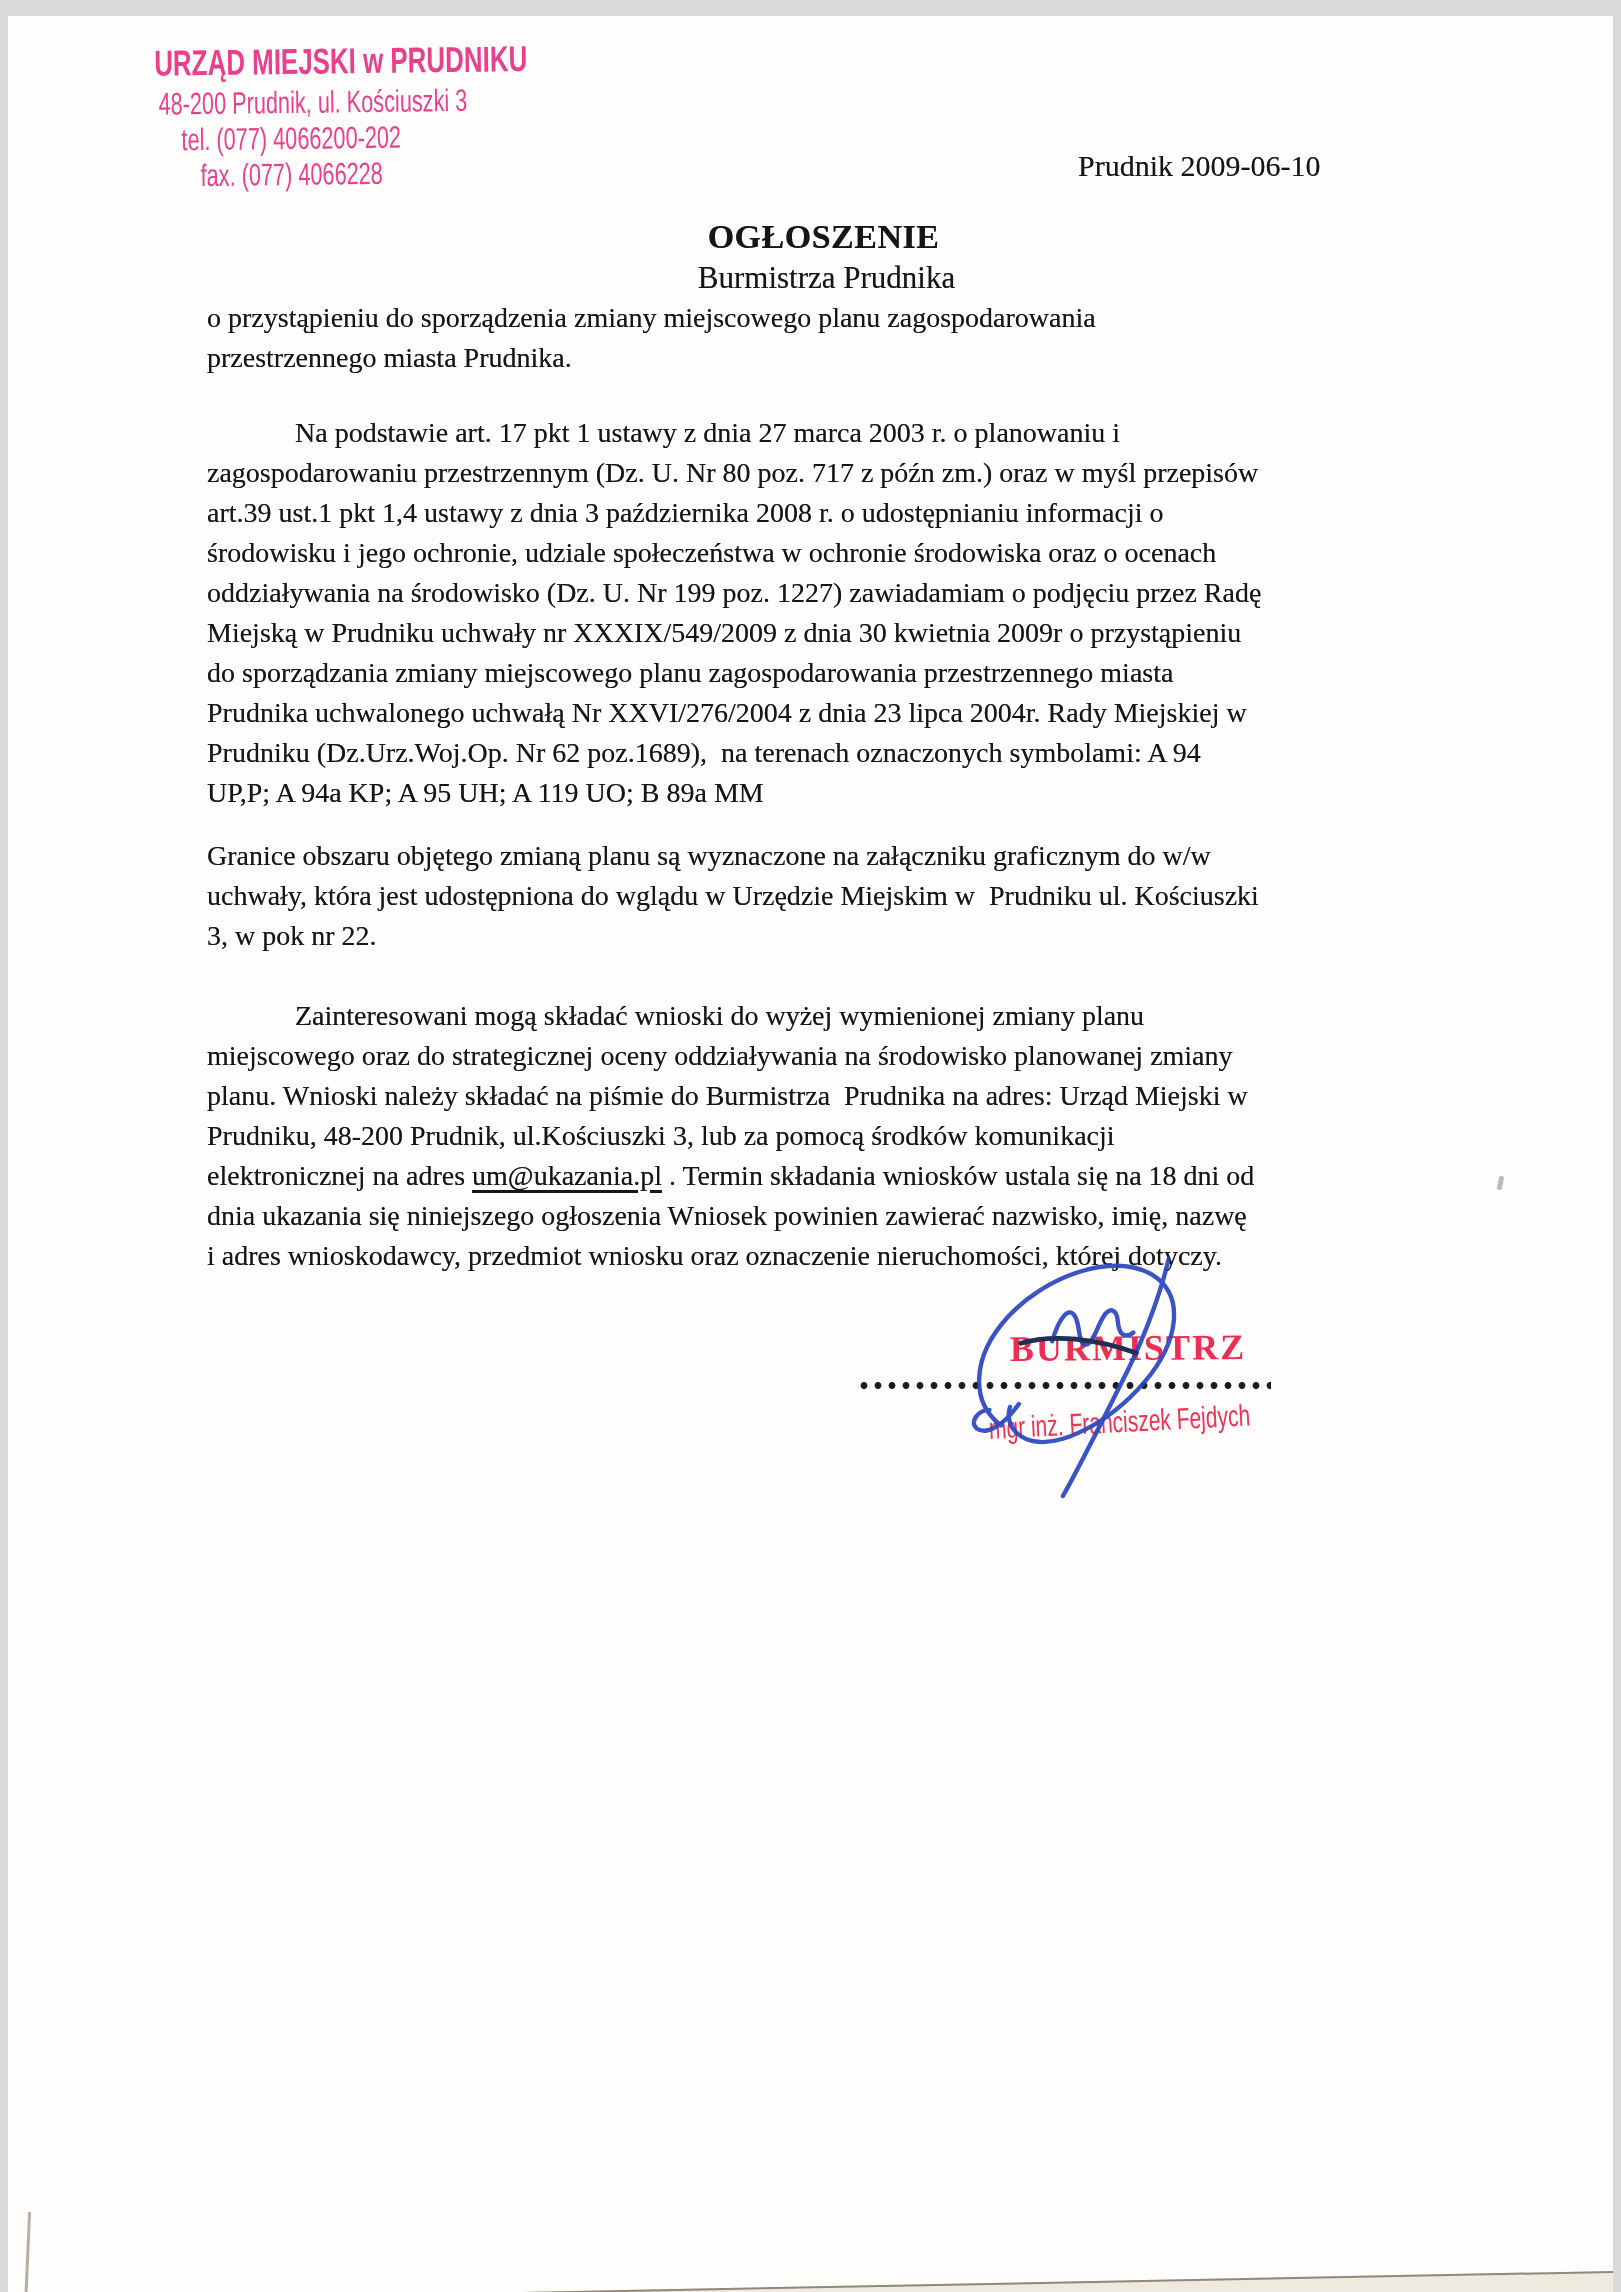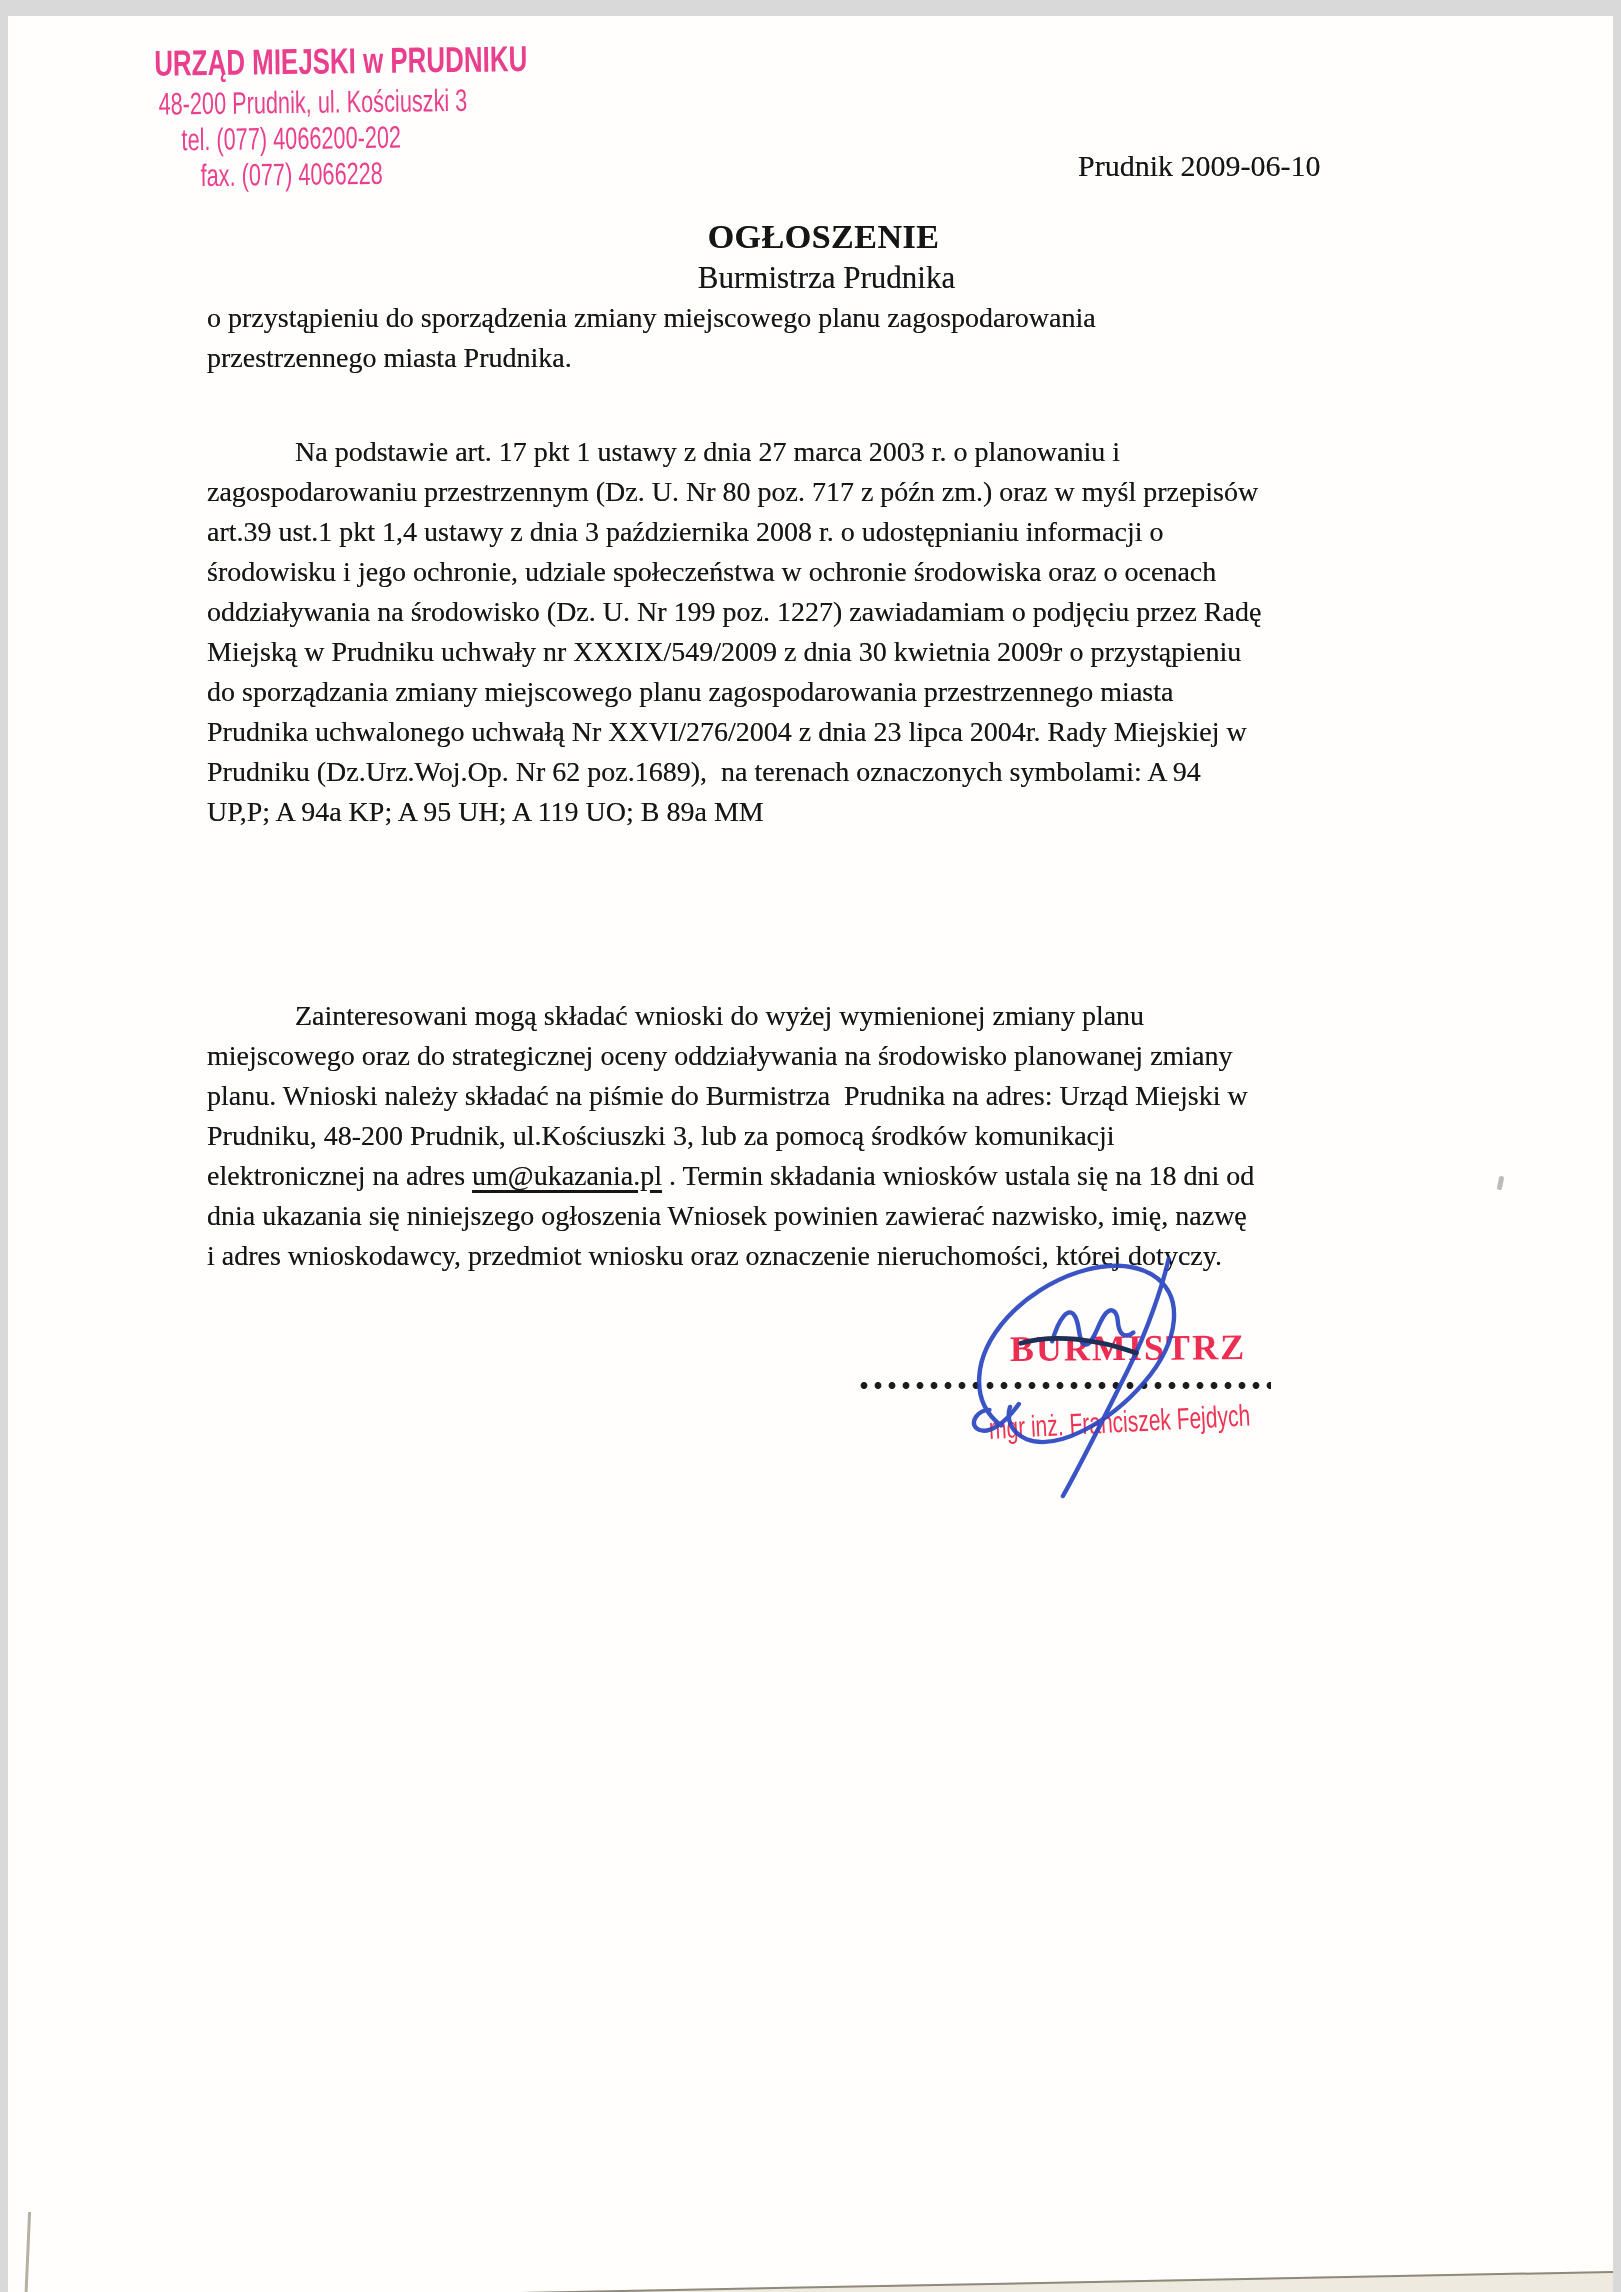--- a/index.html
+++ b/index.html
@@ -46,21 +46,21 @@
     text-shadow:0 0 0.5px rgba(10,10,10,.55);
   }
 
   .bodytext {
     position:absolute; left:199px;
     font-size:28px; line-height:40px;
     white-space:pre;
     text-shadow:0 0 0.5px rgba(10,10,10,.6);
   }
   .intro { top:282px; }
-  .p1 { top:416px; text-indent:88px; }
+  .p1 { top:397px; text-indent:88px; }
   .p2 { top:820px; }
   .p3 { top:980px; text-indent:88px; }
 
   .email-link {
     color:inherit;
     text-decoration:underline;
     text-decoration-thickness:2.5px;
     text-underline-offset:4.9px;
   }
 
@@ -133,20 +133,23 @@
 zagospodarowaniu przestrzennym (Dz. U. Nr 80 poz. 717 z późn zm.) oraz w myśl przepisów
 art.39 ust.1 pkt 1,4 ustawy z dnia 3 października 2008 r. o udostępnianiu informacji o
 środowisku i jego ochronie, udziale społeczeństwa w ochronie środowiska oraz o ocenach
 oddziaływania na środowisko (Dz. U. Nr 199 poz. 1227) zawiadamiam o podjęciu przez Radę
 Miejską w Prudniku uchwały nr XXXIX/549/2009 z dnia 30 kwietnia 2009r o przystąpieniu
 do sporządzania zmiany miejscowego planu zagospodarowania przestrzennego miasta
 Prudnika uchwalonego uchwałą Nr XXVI/276/2004 z dnia 23 lipca 2004r. Rady Miejskiej w
 Prudniku (Dz.Urz.Woj.Op. Nr 62 poz.1689),  na terenach oznaczonych symbolami: A 94
 UP,P; A 94a KP; A 95 UH; A 119 UO; B 89a MM</div>
 
+  <div class="bodytext p2">Granice obszaru objętego zmianą planu są wyznaczone na załączniku graficznym do w/w
+uchwały, która jest udostępniona do wglądu w Urzędzie Miejskim w  Prudniku ul. Kościuszki
+3, w pok nr 22.</div>
 
   <div class="bodytext p3"><span>Zainteresowani mogą składać wnioski do wyżej wymienionej zmiany planu
 miejscowego oraz do strategicznej oceny oddziaływania na środowisko planowanej zmiany
 planu. Wnioski należy składać na piśmie do Burmistrza  Prudnika na adres: Urząd Miejski w
 Prudniku, 48-200 Prudnik, ul.Kościuszki 3, lub za pomocą środków komunikacji
 elektronicznej na adres </span><span class="email-link">um@ukazania.pl</span><span> . Termin składania wniosków ustala się na 18 dni od
 dnia ukazania się niniejszego ogłoszenia Wniosek powinien zawierać nazwisko, imię, nazwę
 i adres wnioskodawcy, przedmiot wniosku oraz oznaczenie nieruchomości, której dotyczy.</span></div>
 
   <div class="sig-role">BURMISTRZ</div>

